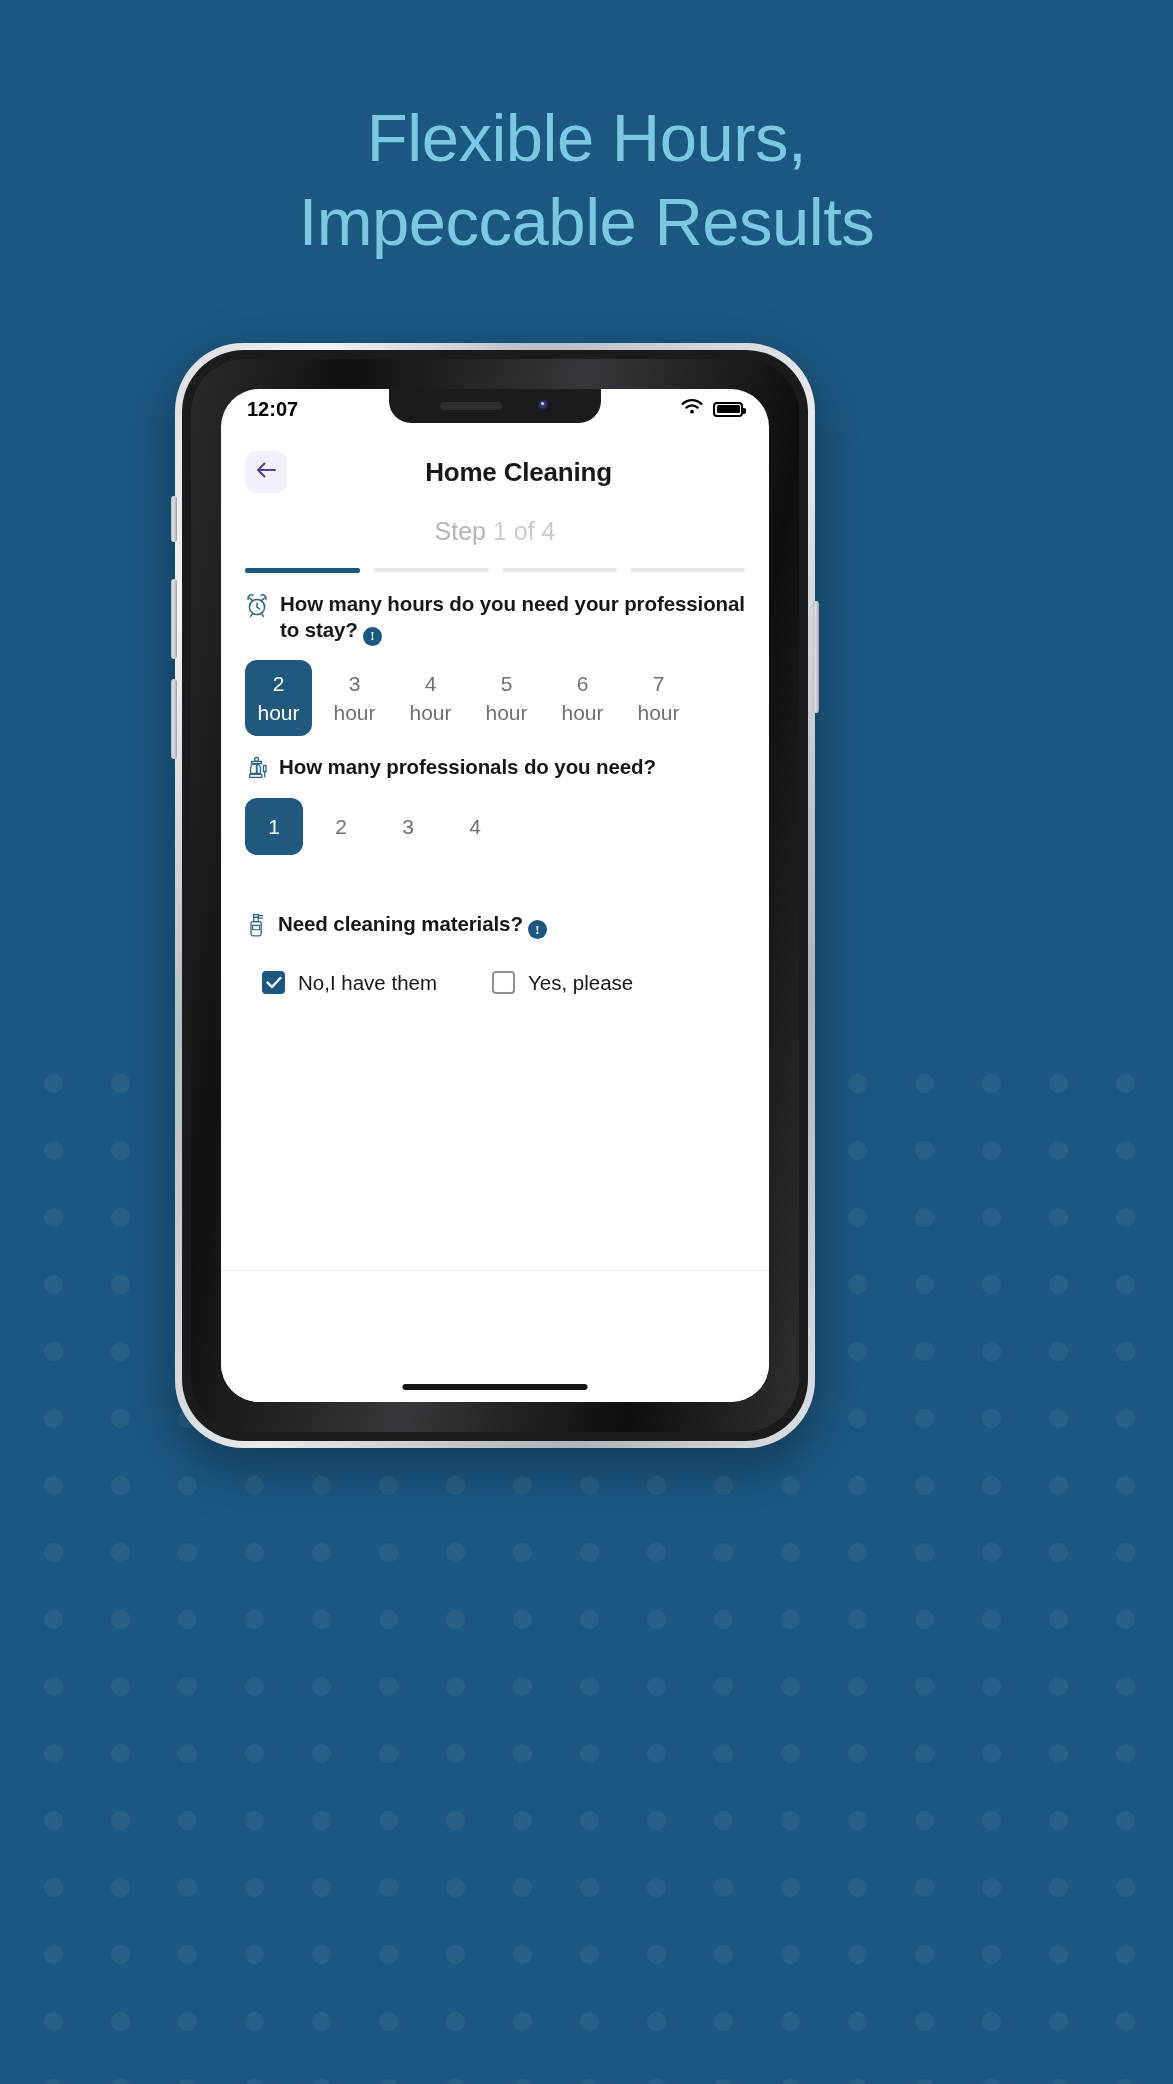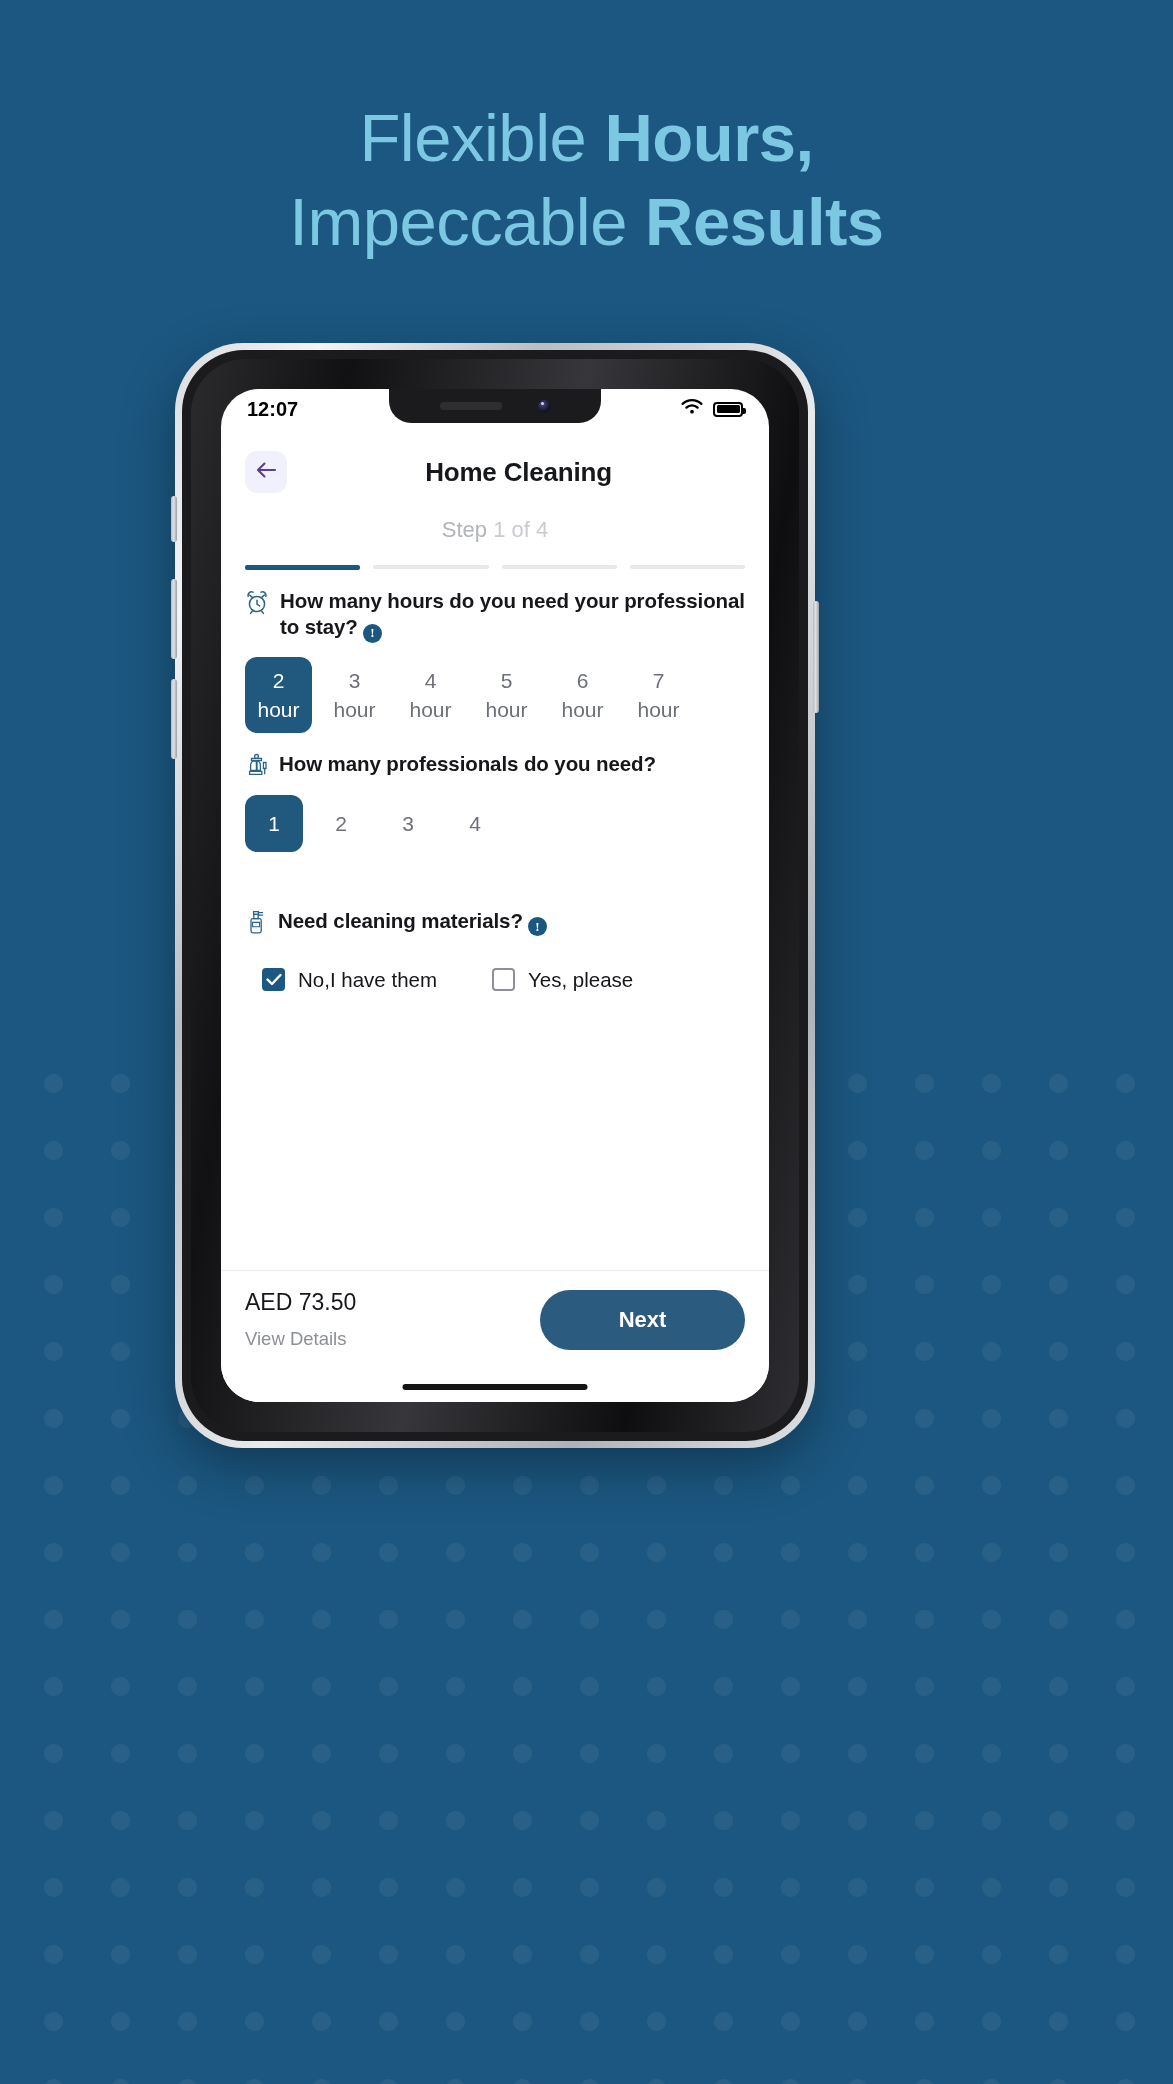--- a/index.html
+++ b/index.html
@@ -26,21 +26,21 @@
     position: absolute;
     top: 96px;
     left: 0; right: 0;
     text-align: center;
     color: #7cc8e3;
     font-size: 67px;
     line-height: 84px;
     letter-spacing: -0.5px;
   }
   .headline .thin { font-weight: 300; }
-  .headline .bold { font-weight: 700; }
+  .headline .bold { font-weight: 400; }
 
   
   .phone-wrap {
     position: absolute;
     left: 175px;
     top: 343px;
     width: 640px;
     height: 1105px;
   }
   .phone-outer {
@@ -170,21 +170,21 @@
     text-align: center;
     font-size: 26px;
     font-weight: 700;
     color: #17181c;
     letter-spacing: -0.2px;
     pointer-events: none;
     margin-left: 47px;
   }
   .step-label {
     text-align: center;
-    font-size: 22px;
+    font-size: 25px;
     color: #b2b4ba;
     margin-top: 24px;
   }
   .step-label .num { color: #c9cbd0; }
 
   .progress {
     display: flex;
     gap: 13px;
     padding: 22px 24px 0 24px;
   }
@@ -490,27 +490,20 @@
                 <span>No,I have them</span>
               </label>
               <label class="check-item">
                 <span class="box"></span>
                 <span>Yes, please</span>
               </label>
             </div>
           </div>
 
           <div class="bottom-bar">
-            <div class="bb-inner">
-              <div>
-                <div class="price">AED 73.50</div>
-                <div class="view-details">View Details</div>
-              </div>
-              <button class="next-btn">Next</button>
-            </div>
             <div class="home-indicator"></div>
           </div>
 
         </div>
       </div>
     </div>
   </div>
 </div>
 
 </body></html>

